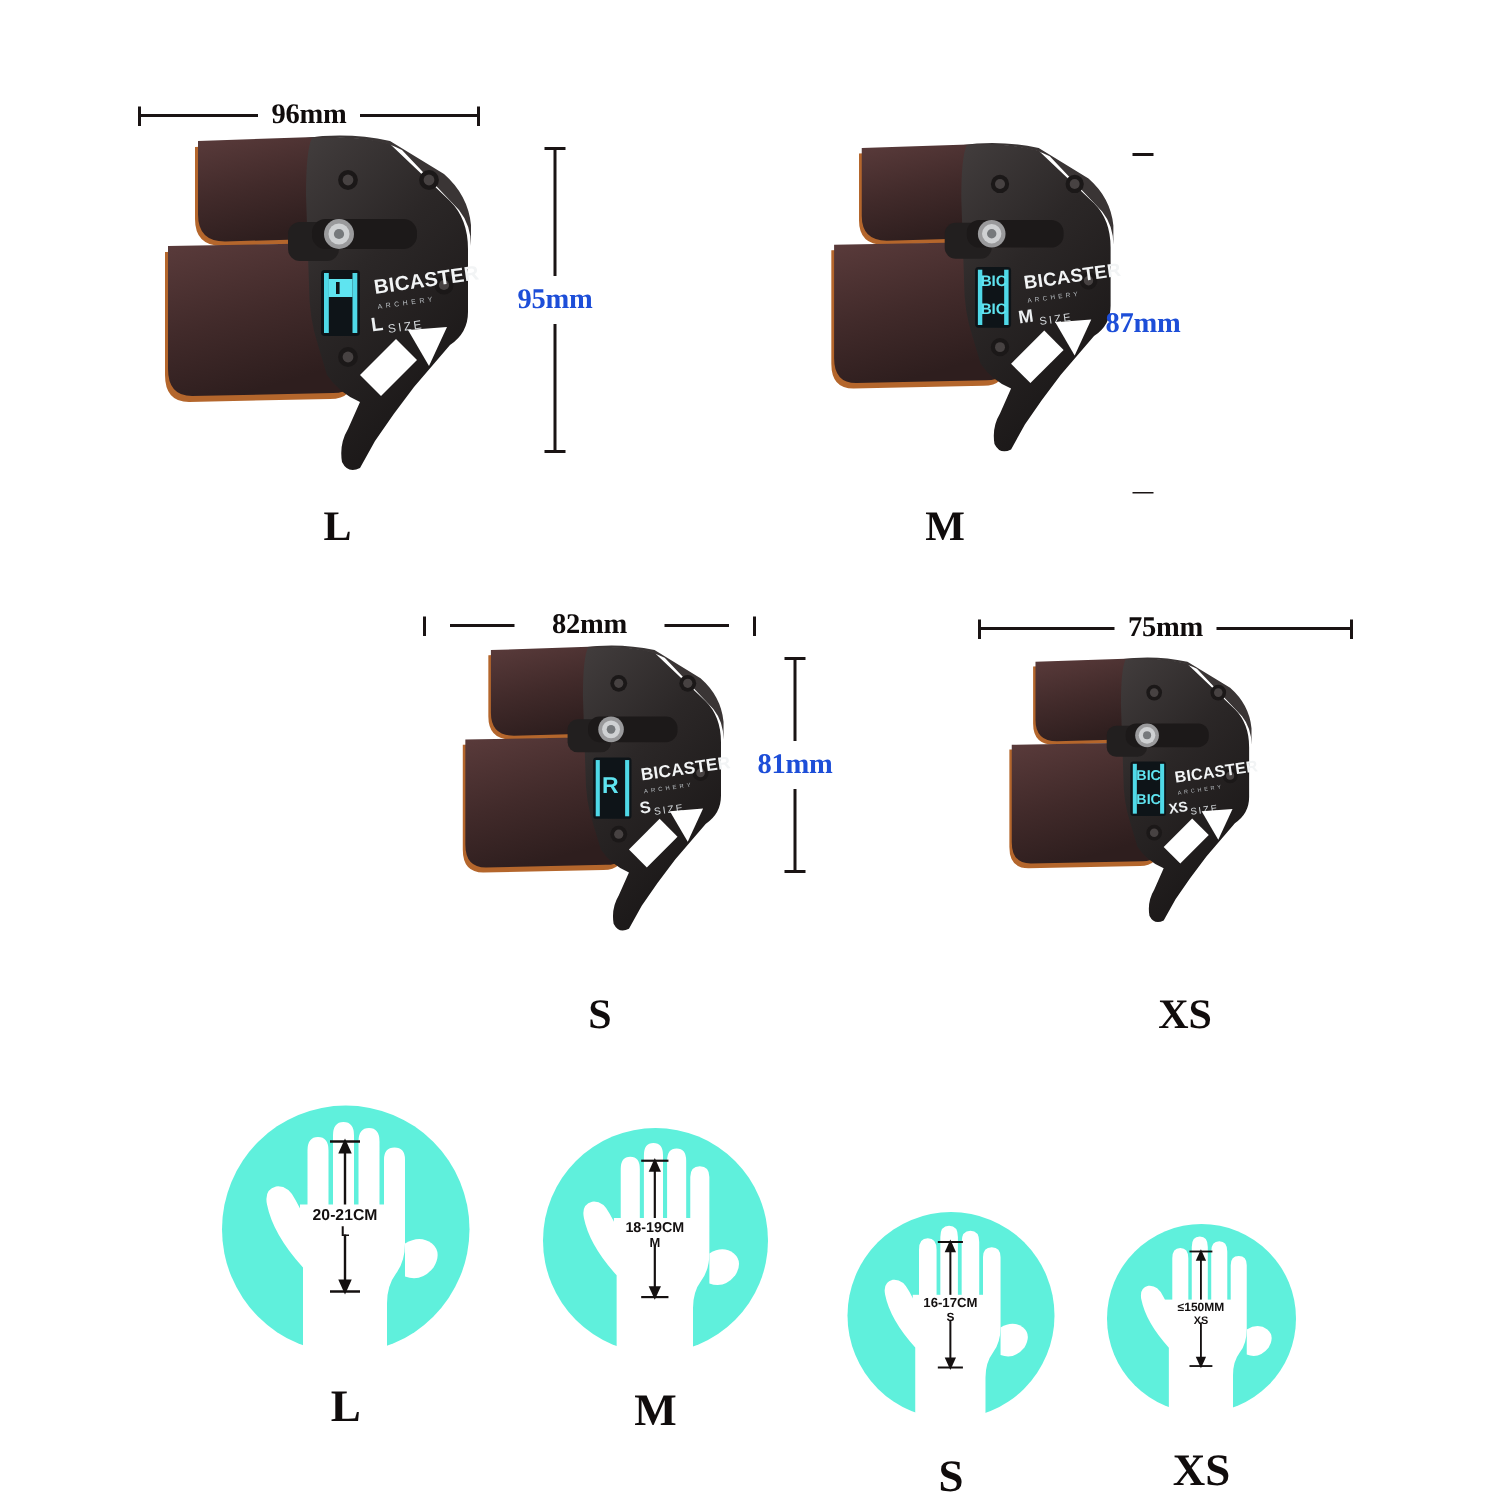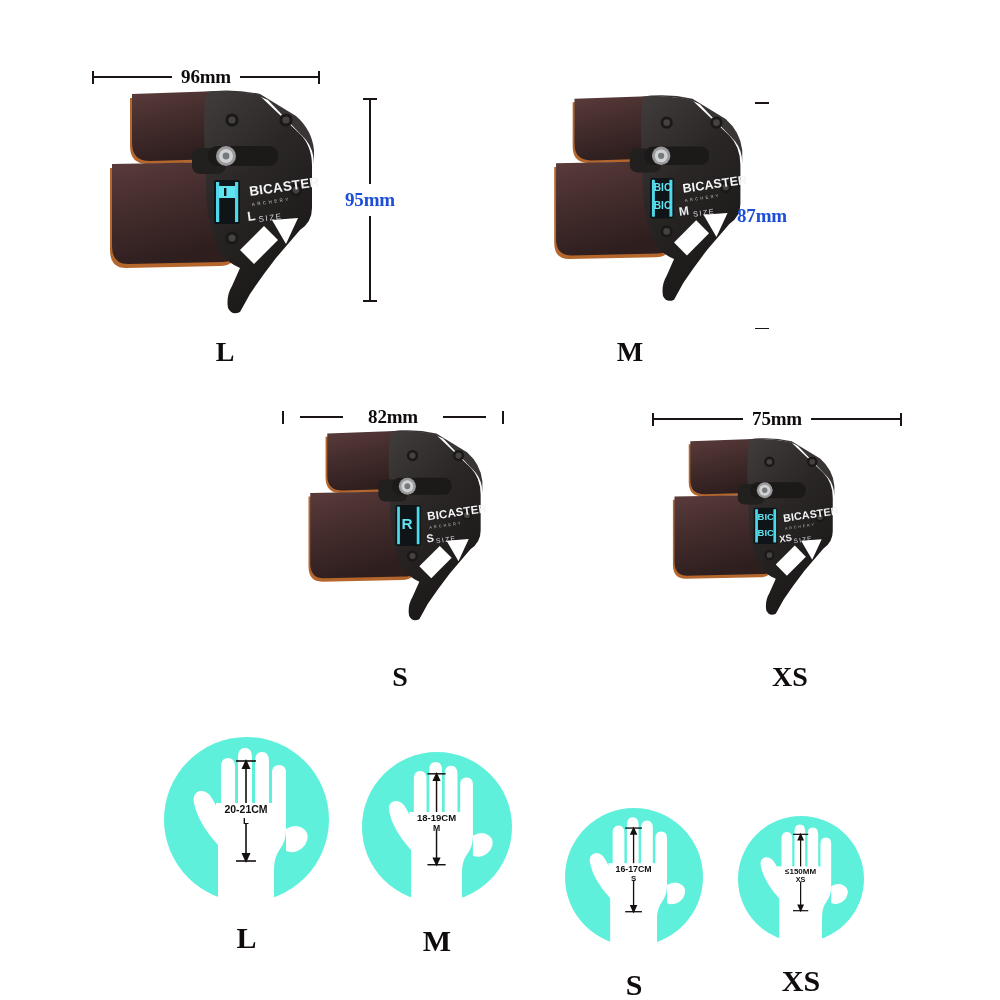--- a/index.html
+++ b/index.html
@@ -299,20 +299,27 @@
   </div>
 
   <div class="dim-h" style="left:282px; top:406px; width:222px;gap:16px;">
     <div class="cap"></div>
     <div class="rule"></div>
     <div class="dim-text">82mm</div>
     <div class="rule"></div>
     <div class="cap"></div>
   </div>
 
+  <div class="dim-v" style="left:490px; top:438px; height:144px;">
+    <div class="cap"></div>
+    <div class="rule"></div>
+    <div class="dim-text">81mm</div>
+    <div class="rule"></div>
+    <div class="cap"></div>
+  </div>
 
   <div class="size-label" style="left:360px; top:663px; width:80px; font-size:28px;">S</div>
 
   <div class="product-block" style="left:665px; top:438px; width:182px; height:182px;">
     <svg width="182" height="182" viewBox="0 0 230 230">
       <defs>
         <linearGradient id="padG_XS" x1="0" y1="0" x2="0.35" y2="1">
           <stop offset="0%" stop-color="#5a3b3b"></stop>
           <stop offset="55%" stop-color="#412a2a"></stop>
           <stop offset="100%" stop-color="#2e1e1e"></stop>
@@ -362,21 +369,21 @@
     <div class="cap"></div>
     <div class="rule"></div>
     <div class="dim-text">75mm</div>
     <div class="rule"></div>
     <div class="cap"></div>
   </div>
 
 
   <div class="size-label" style="left:750px; top:663px; width:80px; font-size:28px;">XS</div>
 
-  <div class="hand-block" style="left:164px; top:737px; width:165px; height:225px;">
+  <div class="hand-block" style="left:148px; top:737px; width:165px; height:225px;">
     <div class="hand-circle" style="width:165px; height:165px; background:#5ff0dc;"></div>
     <svg class="hand-svg" width="165" height="165" viewBox="0 0 165 165">
       <path d="M54 165 L54 108 Q34 86 30 66 Q28 56 36 54 Q44 53 49 63 L57 78 L57 30
                Q57 21 64 21 Q71 21 71 30 L71 72 L74 72 L74 20 Q74 11 81 11 Q88 11 88 20
                L88 72 L91 72 L91 24 Q91 15 98 15 Q105 15 105 24 L105 74 L108 74 L108 36
                Q108 28 115 28 Q122 28 122 36 L122 92 Q122 104 116 112 Q110 120 110 132
                L110 165 Z" fill="#ffffff"></path>
       <path d="M122 92 Q132 86 140 92 Q147 98 141 108 Q133 118 122 114 Z" fill="#ffffff"></path>
       <line x1="82" y1="26" x2="82" y2="122" stroke="#141010" stroke-width="1.6"></line>
       <path d="M82 22 L77.5 32 L86.5 32 Z" fill="#141010"></path>

